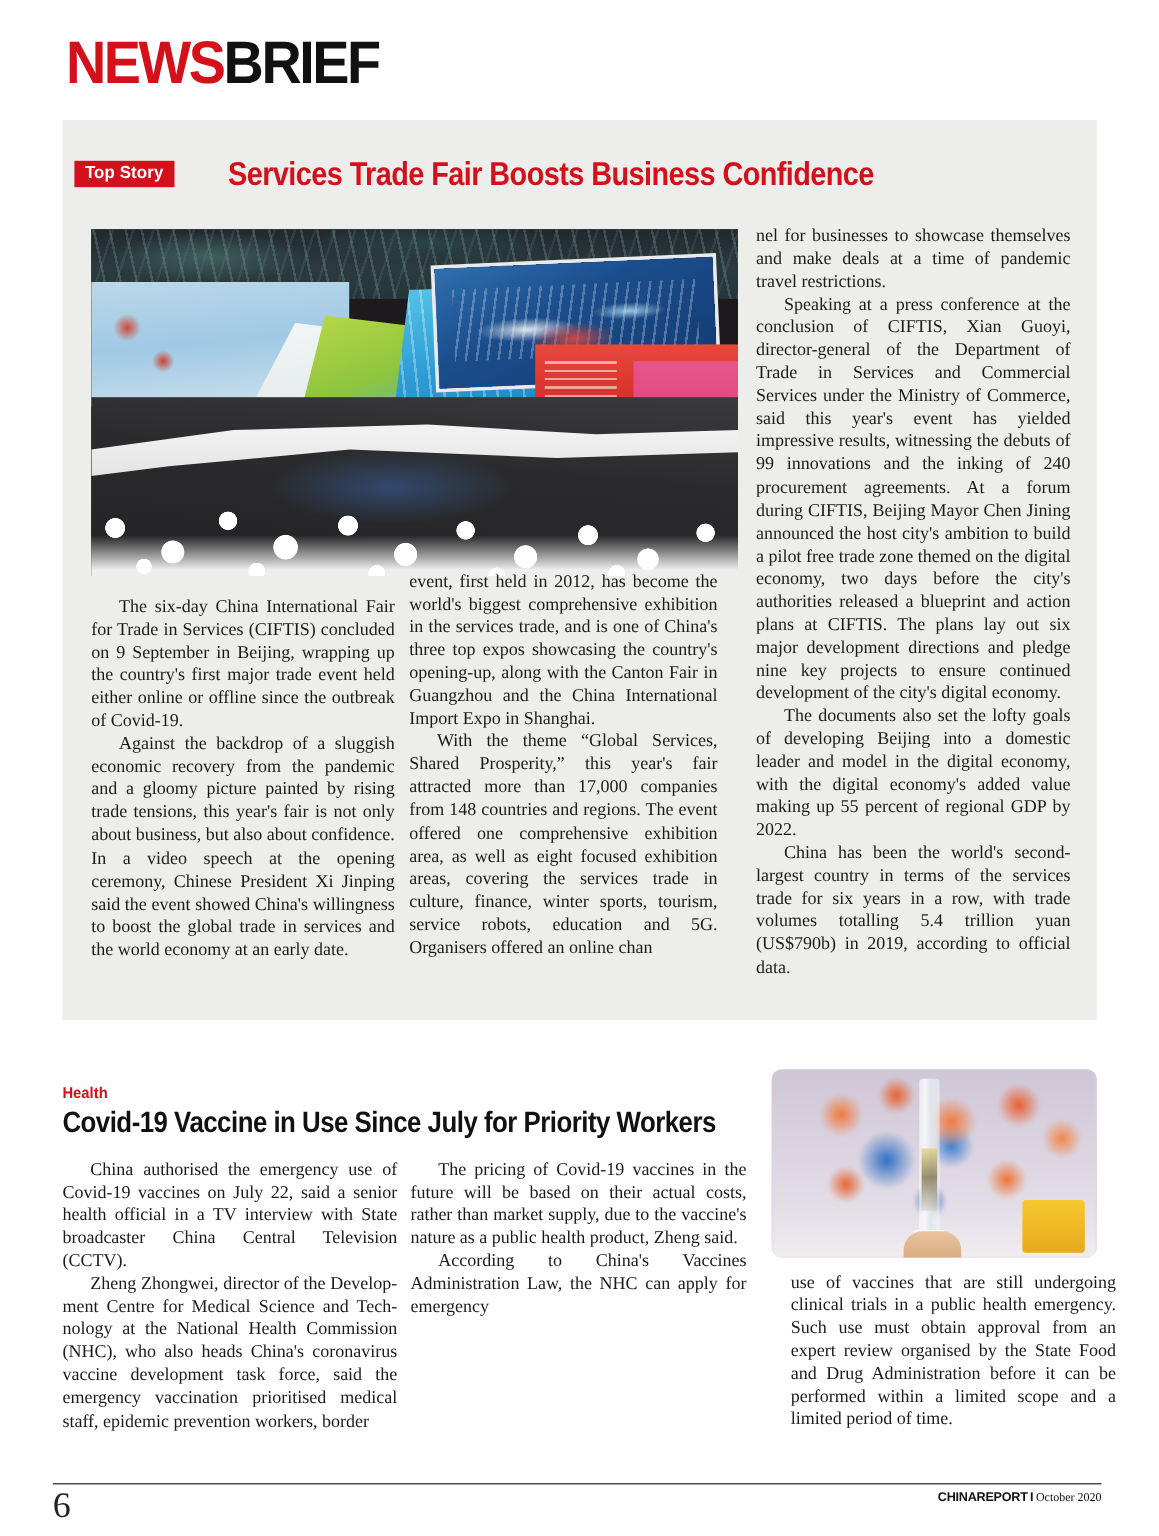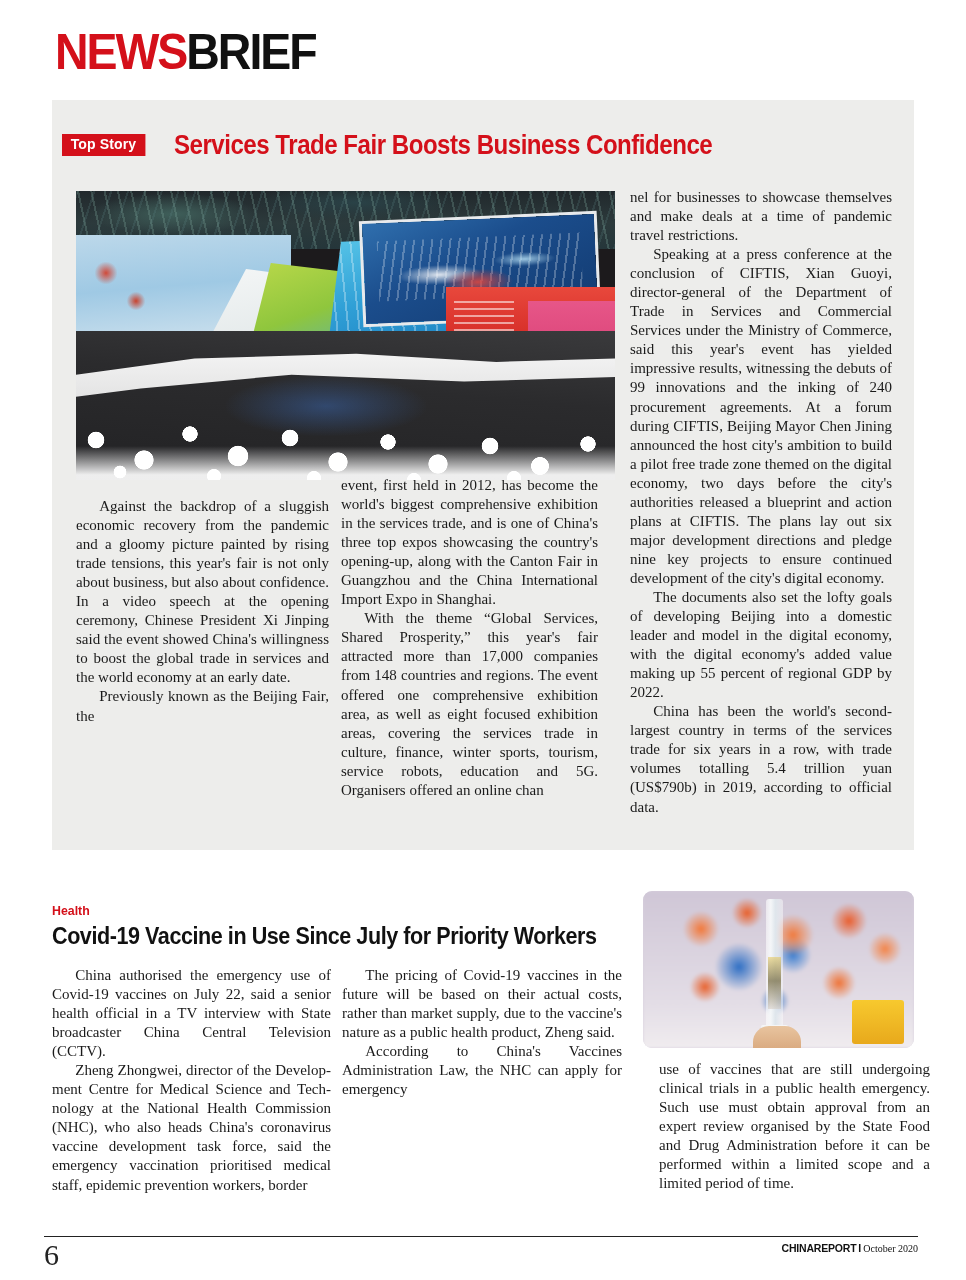--- a/index.html
+++ b/index.html
@@ -43,21 +43,21 @@
     height: 750px;
     background: #ededeb;
   }
 
   .kicker-row {
     position: absolute;
     left: 62px;
     top: 131px;
     display: flex;
     align-items: center;
-    gap: 16px;
+    gap: 32px;
   }
   .badge-topstory {
     background: #d4101a;
     color: #ffffff;
     font-family: "Liberation Sans", sans-serif;
     font-weight: bold;
     font-size: 14.5px;
     letter-spacing: 0.1px;
     padding: 3px 9px 4px 9px;
     line-height: 1;
@@ -369,22 +369,22 @@
   <div class="pm-redwall"></div>
   <div class="pm-pinkwall"></div>
   <div class="pm-crowd"></div>
   <div class="pm-floor"></div>
   <div class="pm-floorglow"></div>
   <div class="pm-whitepath"></div>
   <div class="pm-flowers"></div>
 </div>
 
 <div class="col" id="top-col-1">
+  <p>The six-day China International Fair for Trade in Services (CIFTIS) concluded on 9 September in Beijing, wrapping up the coun­try's first major trade event held either online or offline since the outbreak of Covid-19.</p>
   <p>Against the backdrop of a sluggish eco­nomic recovery from the pandemic and a gloomy picture painted by rising trade ten­sions, this year's fair is not only about busi­ness, but also about confidence. In a video speech at the opening ceremony, Chinese President Xi Jinping said the event showed China's willingness to boost the global trade in services and the world economy at an early date.</p>
-  <p>Previously known as the Beijing Fair, the</p>
 </div>
 
 <div class="col" id="top-col-2">
   <p class="noind">event, first held in 2012, has become the world's biggest comprehensive exhibition in the services trade, and is one of China's three top expos showcasing the country's opening-up, along with the Canton Fair in Guangzhou and the China International Import Expo in Shanghai.</p>
   <p>With the theme “Global Services, Shared Prosperity,” this year's fair attracted more than 17,000 companies from 148 coun­tries and regions. The event offered one comprehensive exhibition area, as well as eight focused exhibition areas, covering the services trade in culture, finance, winter sports, tourism, service robots, education and 5G. Organisers offered an online chan­</p>
 </div>
 
 <div class="col" id="top-col-3">
   <p class="noind">nel for businesses to showcase themselves and make deals at a time of pandemic travel restrictions.</p>
   <p>Speaking at a press conference at the conclusion of CIFTIS, Xian Guoyi, director-general of the Department of Trade in Services and Commercial Services under the Ministry of Commerce, said this year's event has yielded impressive results, witnessing the debuts of 99 innovations and the inking of 240 procurement agree­ments. At a forum during CIFTIS, Beijing Mayor Chen Jining announced the host city's ambition to build a pilot free trade zone themed on the digital economy, two days before the city's authorities released a blueprint and action plans at CIFTIS. The plans lay out six major development direc­tions and pledge nine key projects to ensure continued development of the city's digital economy.</p>

